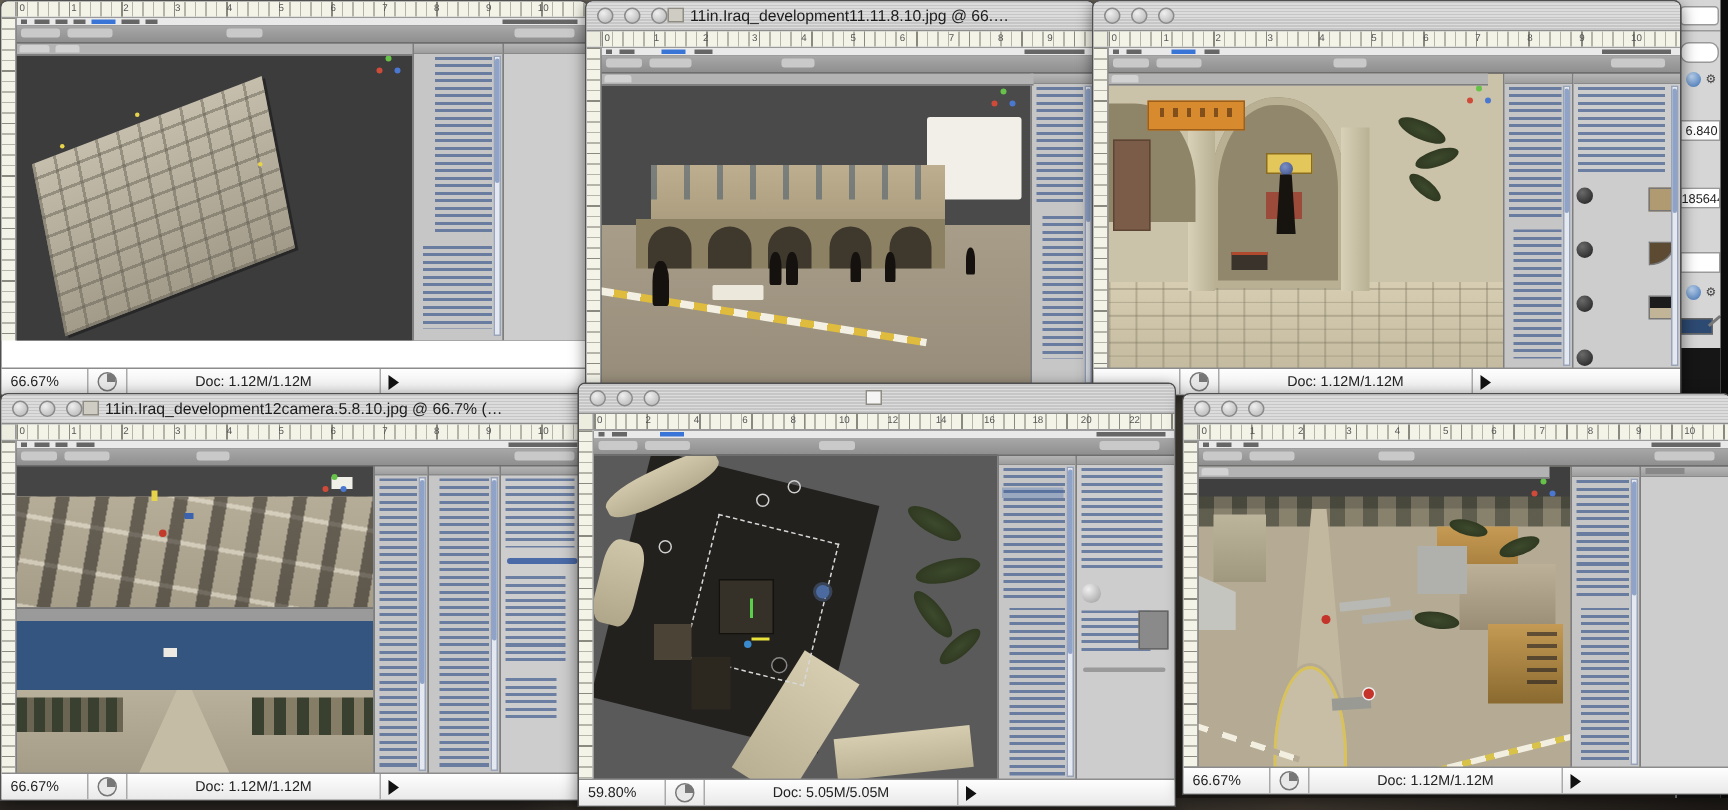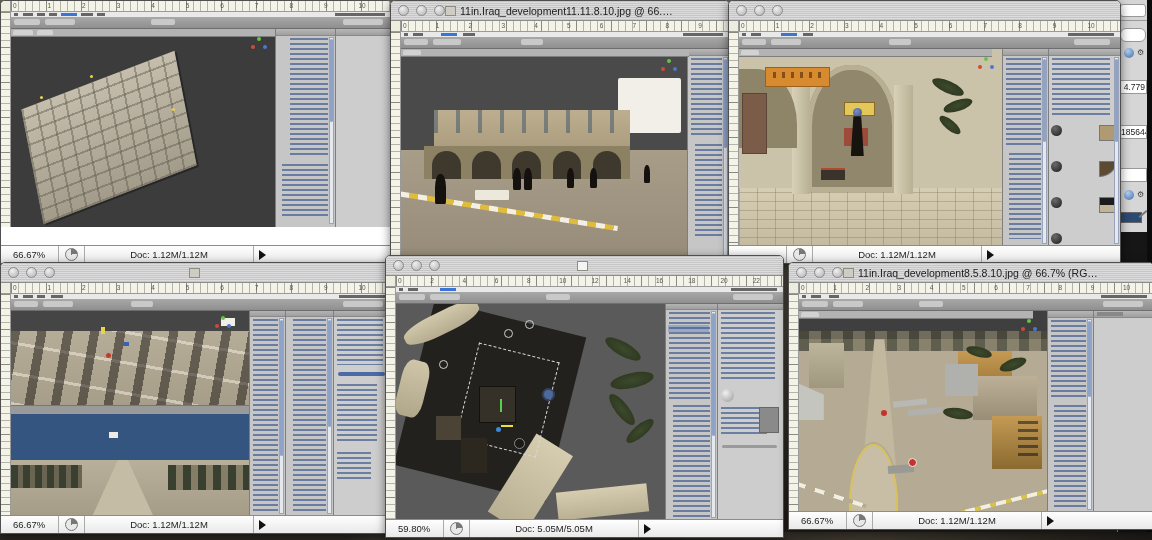--- a/index.html
+++ b/index.html
@@ -31,21 +31,21 @@
   .body{display:flex;}
   .rv{position:relative;width:10px;background:#f4f3e8;border-right:1px solid #9a9a9a;box-sizing:border-box;
     background-image:repeating-linear-gradient(to bottom,#8a8a80 0 1px,transparent 1px 35px),
       repeating-linear-gradient(to bottom,#b4b4a8 0 1px,transparent 1px 7px);}
   .rv .nums{position:absolute;inset:0;display:flex;flex-direction:column;}
   .rv .nums span{flex:1;font-size:6.5px;color:#555;text-align:center;transform:rotate(-90deg);}
   
   .sb{position:absolute;left:0;right:0;bottom:0;height:17px;
     background:linear-gradient(#fefefe,#e9e9e9);border-top:1px solid #8c8c8c;
     display:flex;align-items:center;font-size:9.5px;color:#222;}
-  .sb .zoom{width:58px;padding-left:12px;border-right:1px solid #aaa;height:100%;display:flex;align-items:center;box-sizing:border-box;}
+  .sb .zoom{width:58px;padding-left:6px;border-right:1px solid #aaa;height:100%;display:flex;align-items:center;box-sizing:border-box;}
   .sb .gauge{width:11px;height:11px;border-radius:50%;border:1px solid #777;margin:0 6px;
     background:conic-gradient(#777 0 90deg,#e8e8e8 90deg 360deg);flex:none;}
   .sb .doc{width:170px;height:100%;border-left:1px solid #aaa;border-right:1px solid #aaa;
     display:flex;align-items:center;justify-content:center;box-sizing:border-box;}
   .sb .fly{width:0;height:0;border-left:7px solid #111;border-top:5px solid transparent;
     border-bottom:5px solid transparent;margin-left:5px;}
   
   .scene{position:relative;flex:1;overflow:hidden;background:#3c3c3c;}
   .ue-menubar{position:absolute;top:0;left:0;right:0;height:5px;background:#e9e9e9;z-index:6;}
   .ue-menubar i{position:absolute;top:1px;height:3px;background:#666;}
@@ -87,21 +87,21 @@
 <body>
 
 <div id="desktop">
 
   <div id="rstrip">
     <div class="a" style="left:2px;top:4px;width:24px;height:11px;background:#fff;border:1px solid #999;border-radius:3px;"></div>
     <div class="a" style="left:0;top:20px;right:5px;height:1px;background:#9a9a9a;"></div>
     <div class="a" style="left:2px;top:28px;width:24px;height:12px;background:#fff;border:1px solid #999;border-radius:6px;"></div>
     <div class="sphere" style="left:6px;top:48px;"></div>
     <div class="gear" style="left:19px;top:49px;">⚙</div>
-    <div class="fld" style="top:80px;">4.779</div>
+    <div class="fld" style="top:80px;">6.840</div>
     <div class="fld" style="top:125px;">185644</div>
     <div class="fld" style="top:168px;"></div>
     <div class="sphere" style="left:6px;top:190px;"></div>
     <div class="gear" style="left:19px;top:191px;">⚙</div>
     <div class="swatch" style="top:212px;"></div>
     <div class="pen" style="left:20px;top:213px;"></div>
     <div class="a" style="left:0;top:232px;right:5px;bottom:0;background:#161616;"></div>
     <div class="edge"></div>
   </div>
 
@@ -408,21 +408,21 @@
     </div>
   </div>
 
   <div class="win" style="left:0;top:262px;width:390px;height:270px;z-index:3;">
     <div class="tb">
       <span class="tl-group">
           <i class="tl"></i>
           <i class="tl"></i>
           <i class="tl"></i>
         </span>
-      <span class="tb-title"><span class="proxy"></span></span>
+      <span class="tb-title"><span class="proxy"></span><span>11in.Iraq_development12camera.5.8.10.jpg @ 66.7% (RGB/8*)</span></span>
     </div>
     <div class="ruler-row">
       <div class="ruler-corner"></div>
       <div class="rh">
           <div class="nums">
             <span>0</span>
             <span>1</span>
             <span>2</span>
             <span>3</span>
             <span>4</span>
@@ -623,21 +623,20 @@
     </div>
   </div>
 
   <div class="win" style="left:788px;top:262px;width:364px;height:266px;z-index:5;">
     <div class="tb">
       <span class="tl-group">
           <i class="tl"></i>
           <i class="tl"></i>
           <i class="tl"></i>
         </span>
-      <span class="tb-title"><span class="proxy"></span><span>11in.Iraq_development8.5.8.10.jpg @ 66.7% (RGB/8*)</span></span>
     </div>
     <div class="ruler-row">
       <div class="ruler-corner"></div>
       <div class="rh">
           <div class="nums">
             <span>0</span>
             <span>1</span>
             <span>2</span>
             <span>3</span>
             <span>4</span>

